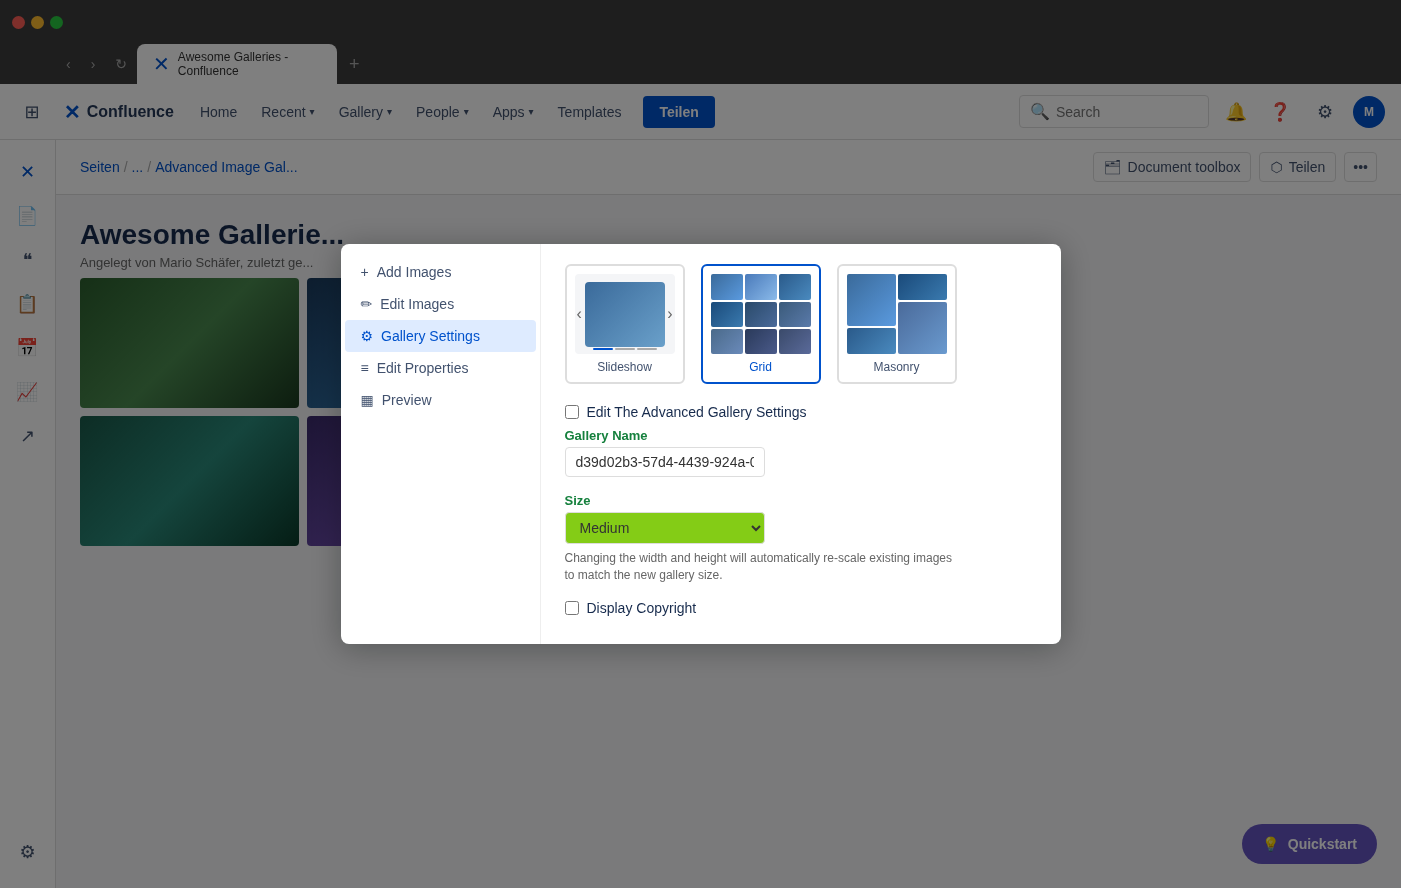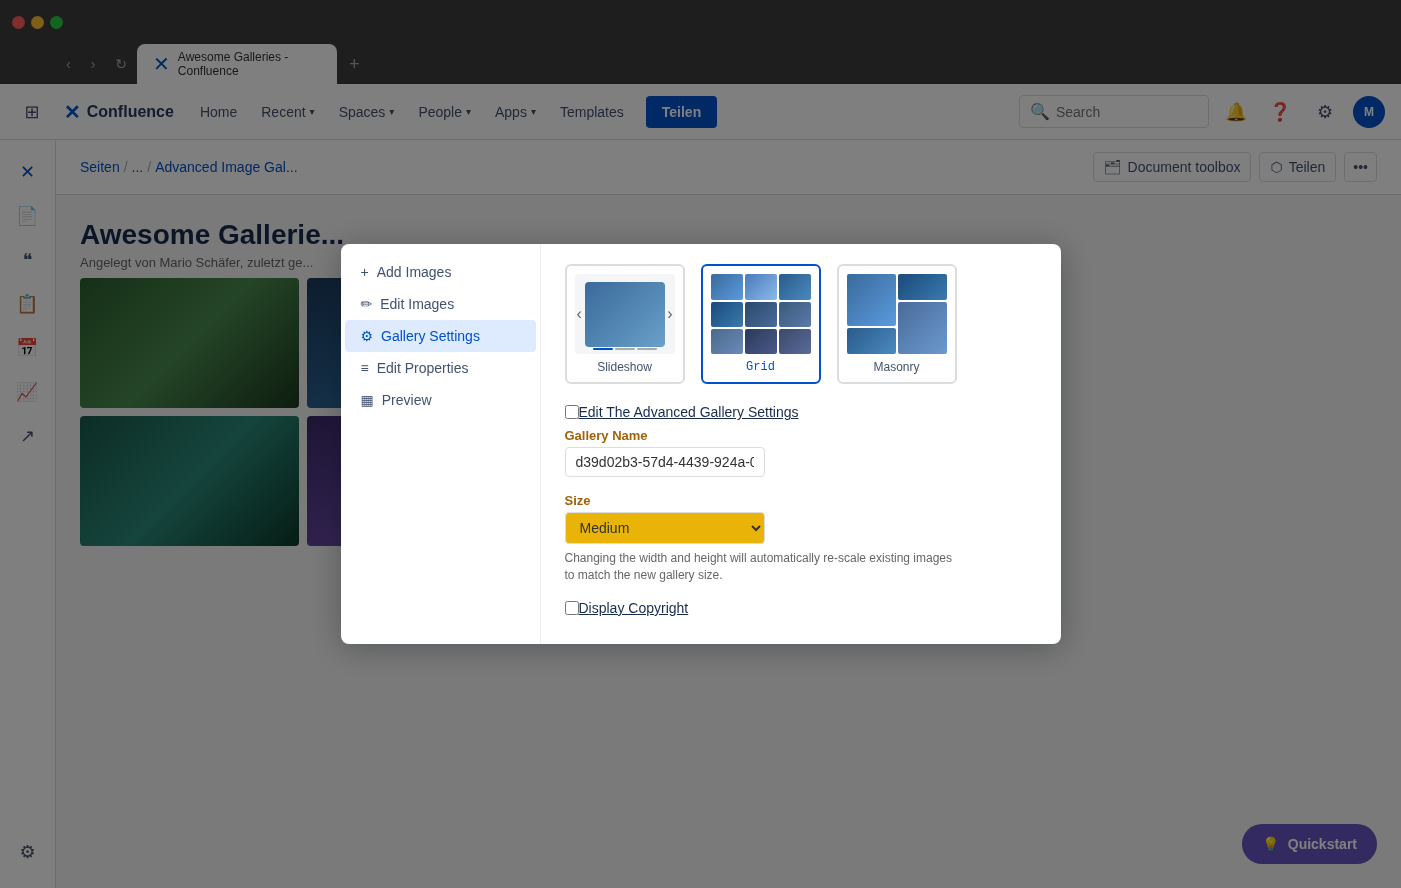--- a/index.html
+++ b/index.html
@@ -86,21 +86,21 @@
     .modal-sidebar-item.active { background: #deebff; color: #0052cc; }
 
     
     .modal-content { flex: 1; padding: 20px 24px; overflow-y: auto; }
     .display-type-label { font-size: 13px; font-weight: 600; color: #172b4d; margin-bottom: 12px; }
 
     .display-type-options { display: flex; gap: 16px; margin-bottom: 20px; }
     .display-option { border: 2px solid #ddd; border-radius: 6px; padding: 8px; cursor: pointer; display: flex; flex-direction: column; align-items: center; gap: 6px; width: 120px; }
     .display-option.selected { border-color: #0052cc; }
     .display-option-label { font-size: 12px; color: #42526e; }
-    .display-option.selected .display-option-label { color: #0052cc; font-family: Liberation Mono, monospace; }
+    .display-option.selected .display-option-label { color: #0052cc; }
 
     
     .slideshow-preview { width: 100px; height: 80px; background: #f4f5f7; border-radius: 4px; display: flex; align-items: center; justify-content: center; position: relative; overflow: hidden; }
     .slideshow-img { width: 80px; height: 65px; background: linear-gradient(135deg, #3a6a9a, #6aa0ca); border-radius: 4px; }
     .slideshow-dot { width: 20px; height: 2px; background: #aaa; border-radius: 1px; }
     .slideshow-dot.active { background: #0052cc; }
     .slide-arrow { position: absolute; top: 50%; transform: translateY(-50%); font-size: 16px; color: #666; }
     .slide-arrow-left { left: 2px; }
     .slide-arrow-right { right: 2px; }
 
@@ -120,25 +120,25 @@
     
     .masonry-preview { width: 100px; height: 80px; display: flex; gap: 2px; }
     .masonry-col { display: flex; flex-direction: column; gap: 2px; flex: 1; }
     .mc1 { flex: 2; background: linear-gradient(135deg, #3a6a9a, #5a9adf); border-radius: 2px; }
     .mc2 { flex: 1; background: linear-gradient(135deg, #2a5a8a, #4a8abf); border-radius: 2px; }
     .mc3 { flex: 1; background: linear-gradient(135deg, #1a4a7a, #3a7aaf); border-radius: 2px; }
     .mc4 { flex: 2; background: linear-gradient(135deg, #4a6a9a, #6a9acf); border-radius: 2px; }
 
     
     .form-section { margin-bottom: 16px; }
-    .form-label { font-size: 13px; font-weight: 600; color: #a16207; margin-bottom: 4px; display: block; }
+    .form-label { font-size: 13px; font-weight: 600; color: #15803d; margin-bottom: 4px; display: block; }
     .form-input { width: 200px; border: 1px solid #ddd; border-radius: 4px; padding: 6px 10px; font-size: 14px; color: #333; outline: none; }
-    .form-select { width: 200px; border: 1px solid #ddd; border-radius: 4px; padding: 6px 10px; font-size: 14px; color: #333; outline: none; background: #eab308; }
+    .form-select { width: 200px; border: 1px solid #ddd; border-radius: 4px; padding: 6px 10px; font-size: 14px; color: #333; outline: none; background: #84cc16; }
     .form-hint { font-size: 12px; color: #666; margin-top: 6px; max-width: 400px; line-height: 1.4; }
-    .checkbox-row { display: flex; align-items: center; gap: 0; font-size: 14px; color: #172b4d; margin-bottom: 8px; text-decoration: underline; }
+    .checkbox-row { display: flex; align-items: center; gap: 8px; font-size: 14px; color: #172b4d; margin-bottom: 8px; }
     .checkbox-row input[type="checkbox"] { width: 14px; height: 14px; }
 
     
     .modal-footer { padding: 16px 24px; border-top: 1px solid #eee; display: flex; justify-content: flex-end; gap: 8px; }
     .cancel-btn { background: none; border: 1px solid #ddd; padding: 8px 16px; border-radius: 4px; font-size: 14px; color: #42526e; cursor: pointer; }
     .save-btn { background: #0052cc; color: #fff; border: none; padding: 8px 16px; border-radius: 4px; font-size: 14px; font-weight: 600; cursor: pointer; }
 
     .chevron { font-size: 10px; }
   </style>
 </head>
@@ -175,21 +175,21 @@
     </div>
     <div class="nav-items">
       <div class="nav-item">
         <span>Home</span>
       </div>
       <div class="nav-item">
         <span>Recent</span>
         <span class="chevron">▾</span>
       </div>
       <div class="nav-item">
-        <span>Spaces</span>
+        <span>Gallery</span>
         <span class="chevron">▾</span>
       </div>
       <div class="nav-item">
         <span>People</span>
         <span class="chevron">▾</span>
       </div>
       <div class="nav-item">
         <span>Apps</span>
         <span class="chevron">▾</span>
       </div>

